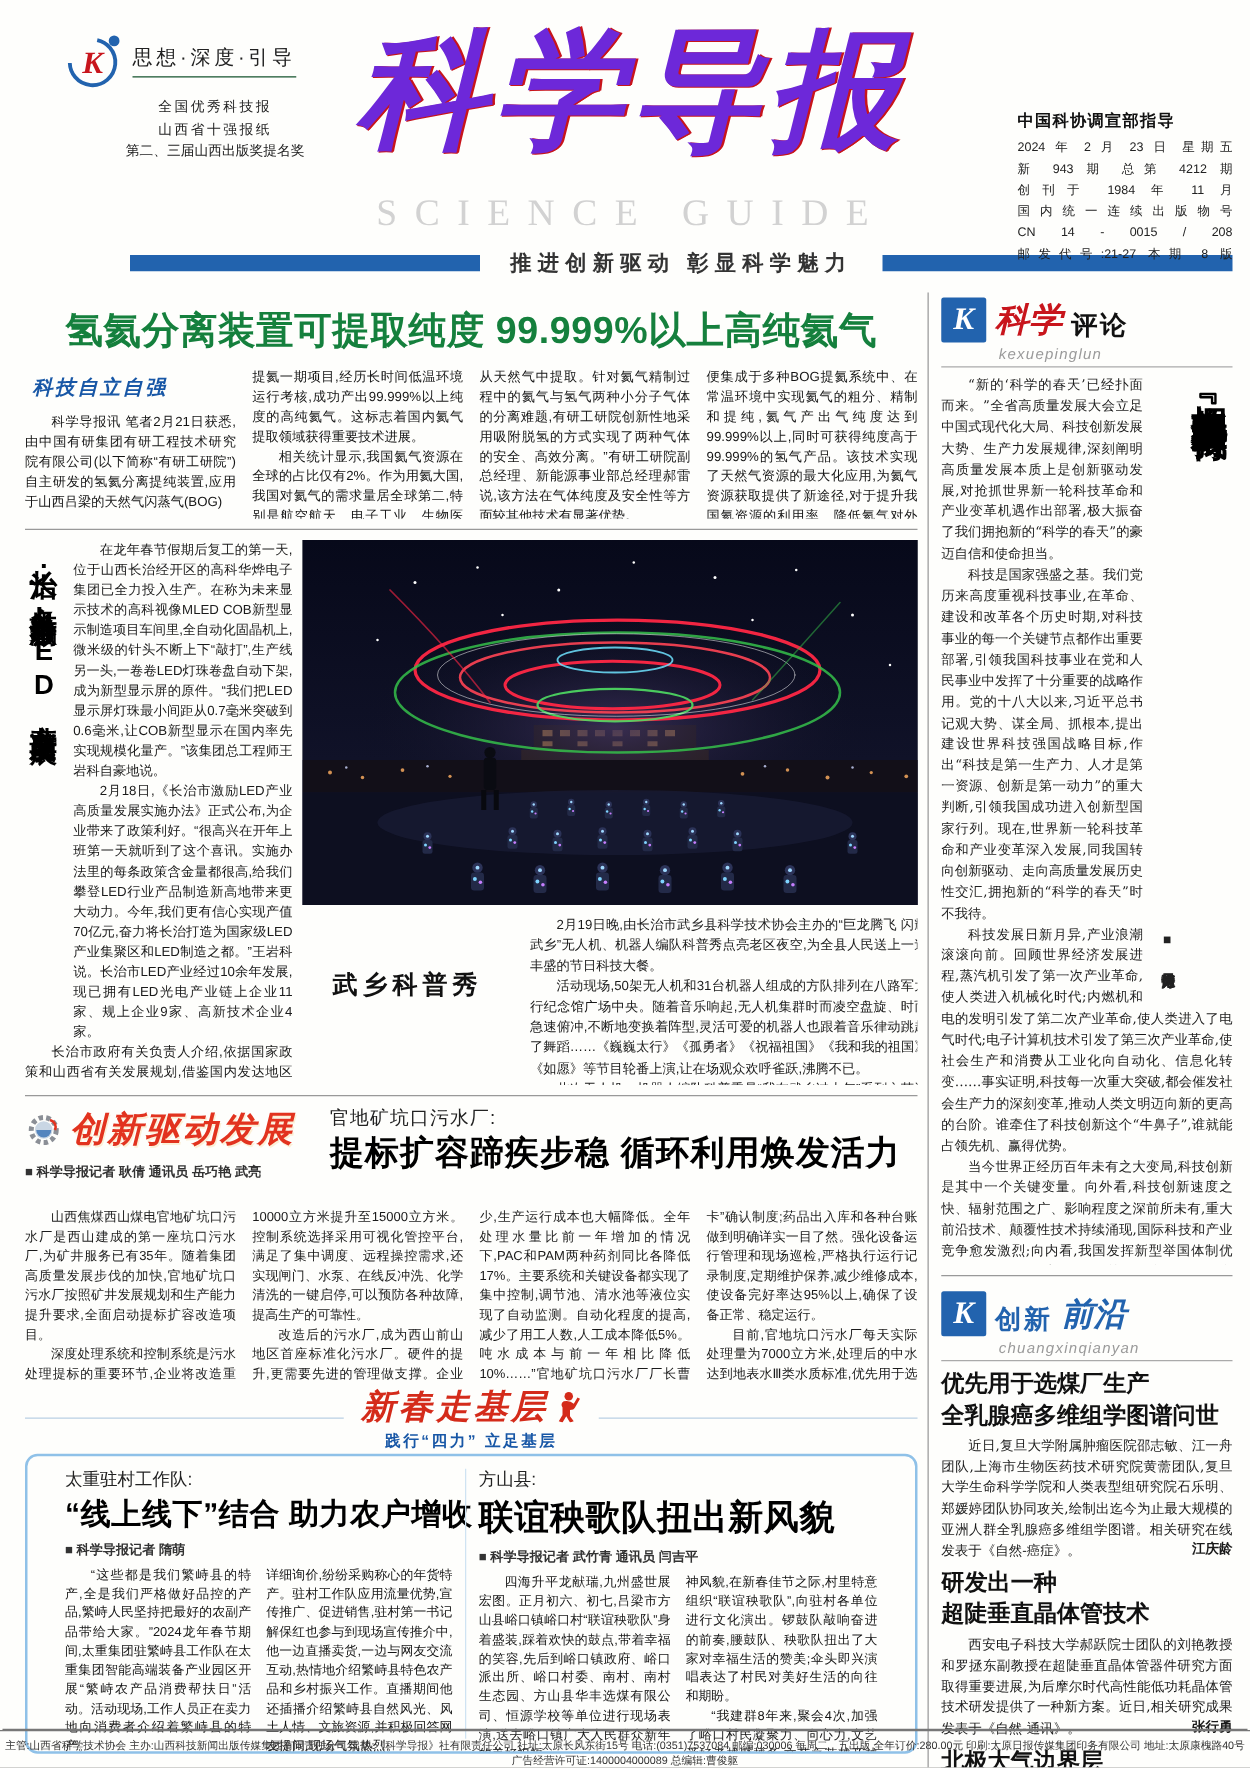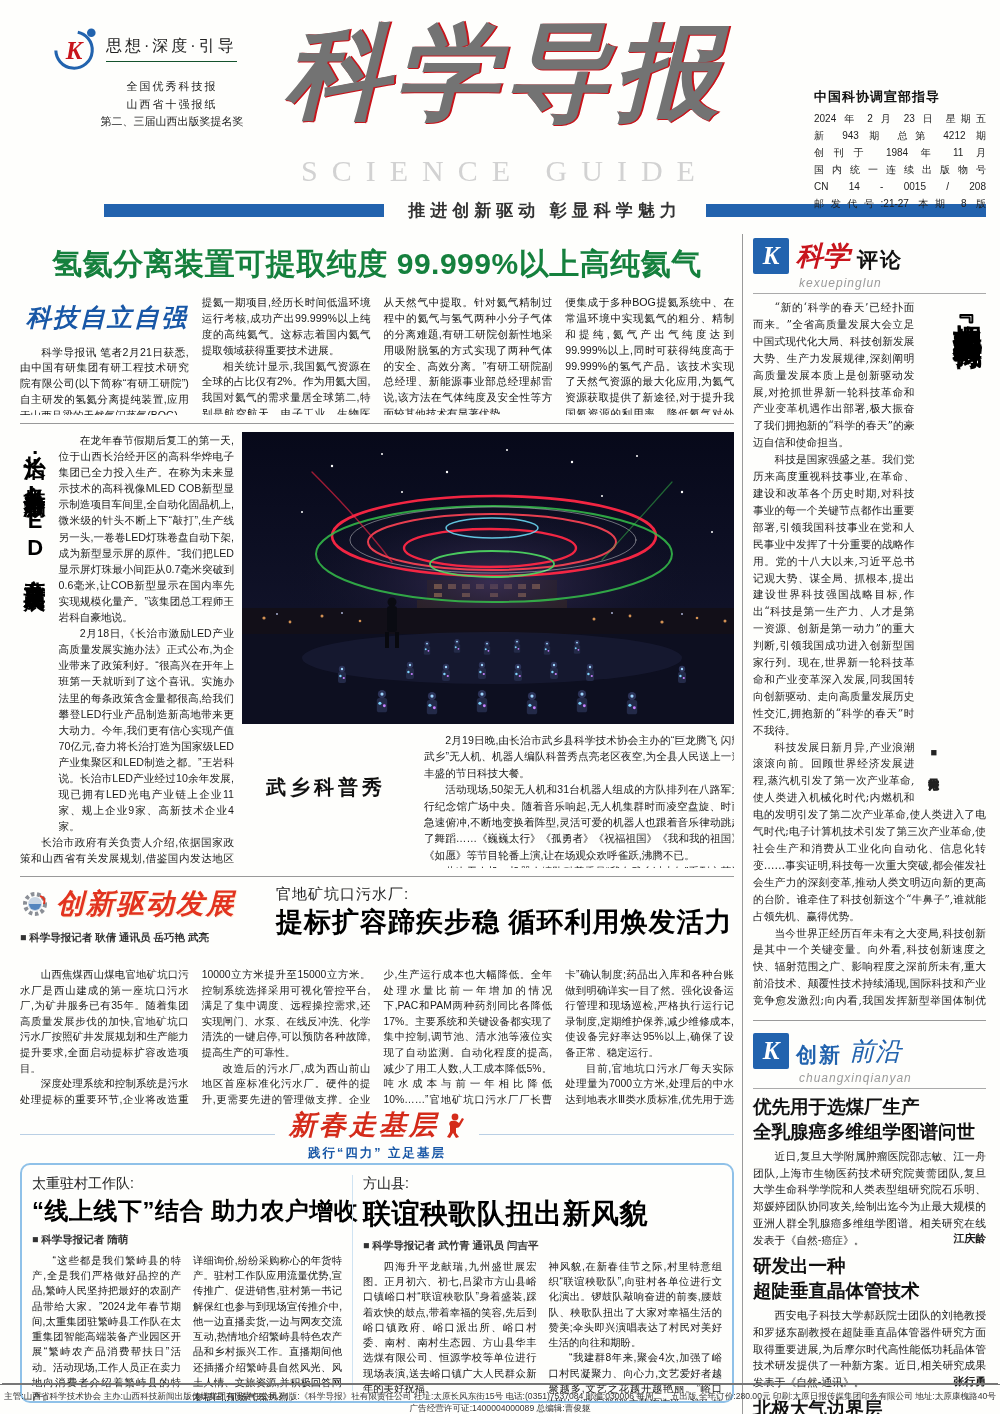--- a/index.html
+++ b/index.html
@@ -12,21 +12,21 @@
   .mh-left { position:absolute; left:52px; top:26px; width:240px; }
   .mh-slogan-row { display:flex; align-items:center; gap:8px; }
   .mh-logo { width:46px; height:46px; flex:0 0 46px; }
   .mh-slogan { font-size:16px; letter-spacing:3px; color:#222; font-weight:400;
                border-bottom:1px solid #14532d; padding-bottom:4px; }
   .mh-honors { margin-top:6px; text-align:center; }
   .mh-honors p { font-size:11px; letter-spacing:2px; color:#222; line-height:1.6; text-indent:0; }
   .mh-honors p:last-child { letter-spacing:0; }
   .mh-title { position:absolute; left:265px; top:2px; width:480px; height:188px; text-align:center; }
   .title-cn { font-family:"DejaVu Serif","Liberation Serif",serif; font-style:italic;
-              font-weight:900; font-size:104px; line-height:1.35; color:#737373;
+              font-weight:900; font-size:104px; line-height:1.35; color:#6d28d9;
               letter-spacing:6px; white-space:nowrap;
               text-shadow:1px 1px 0 #c8151c, 2px 0 0 #c8151c; }
   .title-en { position:absolute; left:0; bottom:2px; width:100%; font-family:"Liberation Serif",serif;
               font-size:30px; letter-spacing:14px; color:#d2d2d2; font-weight:400; }
   .mh-right { position:absolute; right:14px; top:88px; width:172px; }
   .mh-guide { font-size:13px; font-weight:bold; color:#111; margin-bottom:4px; letter-spacing:1px; }
   .mh-right p { font-size:10px; line-height:1.7; color:#222; text-align:justify; text-align-last:justify; }
 
   
   .band { display:flex; align-items:center; height:36px; padding:0 14px 0 104px; gap:24px; }
@@ -38,21 +38,21 @@
   .left-area { width:722px; flex:0 0 722px; padding-right:8px; }
   .right-col { flex:1; border-left:1px solid #999; padding-left:10px; }
 
   
   .lead-h1 { font-size:30px; font-weight:900; text-align:center; letter-spacing:0.5px;
              white-space:nowrap; padding:10px 0 8px; color:#15803d; }
   .cols4 { display:flex; gap:13px; height:122px; overflow:hidden; padding-top:2px; }
   .cols4 .col, .cols2 .col { flex:1; font-size:10.6px; line-height:1.5; text-align:justify; color:#151515; }
   .col p { text-indent:2em; margin:0; }
   .cont p:first-child { text-indent:0; }
-  .badge-zl { font-size:25px; font-weight:900; font-style:italic; color:#1857a6;
+  .badge-zl { font-size:16px; font-weight:900; font-style:italic; color:#1857a6;
               letter-spacing:2px; position:relative; padding:4px 0 8px 6px; white-space:nowrap; }
   .badge-zl::before { content:""; position:absolute; left:-6px; top:-4px; width:44px; height:44px;
               border-radius:50%; background:radial-gradient(circle at 35% 35%, #cfe4f7 0%, #9fc6e8 55%, rgba(255,255,255,0) 72%); z-index:-1; }
   .rule { border:none; border-top:1px solid #999; margin:8px 0; }
 
   
   .mid-row { display:flex; gap:8px; height:436px; overflow:hidden; }
   .changzhi { width:214px; flex:0 0 214px; font-size:10.6px; line-height:1.52; text-align:justify; }
   .cz-head { float:left; writing-mode:vertical-rl; text-orientation:upright; font-weight:900;
              font-size:22px; line-height:1.3; height:392px; margin:6px 10px 4px 0;
@@ -60,21 +60,21 @@
   .changzhi p { text-indent:2em; }
   .photo-wrap { flex:1; }
   .photo { width:500px; height:292px; display:block; background:#0b0e1c; }
   .caption-row { display:flex; gap:14px; padding:8px 0 0; }
   .caption-title { width:168px; flex:0 0 168px; text-align:center; font-size:20px; font-weight:bold;
                    letter-spacing:4px; padding-top:42px; color:#111; }
   .caption-text { flex:1; font-size:10.6px; line-height:1.55; text-align:justify; }
   .caption-text p { text-indent:2em; }
 
   
-  .innov-head-row { display:flex; gap:28px; height:76px; margin-top:4px; }
+  .innov-head-row { display:flex; gap:16px; height:76px; margin-top:4px; }
   .innov-left { width:228px; flex:0 0 228px; }
   .badge-innov { display:flex; align-items:center; gap:6px; }
   .badge-innov-text { font-size:28px; font-weight:900; font-style:italic; letter-spacing:2px;
                       color:#e2331f; text-shadow:1px 1px 0 #f7b84a33; white-space:nowrap; }
   .innov-byline { font-size:10.5px; font-weight:bold; color:#333; margin-top:8px; }
   .innov-right { flex:1; }
   .kicker { font-size:15px; color:#222; letter-spacing:1px; margin-bottom:0; }
   .innov-h2 { font-size:27px; font-weight:900; letter-spacing:1px; white-space:nowrap; color:#000; }
   .innov-cols { display:flex; gap:13px; height:138px; overflow:hidden; margin-top:6px; }
   .innov-cols .col { flex:1; font-size:10.4px; line-height:1.5; text-align:justify; }
@@ -82,40 +82,40 @@
   
   .spring-row { display:flex; align-items:center; gap:14px; height:58px; }
   .spring-line { flex:1; height:1px; background:#b9cfe4; }
   .spring-badge { text-align:center; }
   .spring-title { font-family:"DejaVu Serif",serif; font-style:italic; font-size:27px; font-weight:900;
                   color:#d42b1a; letter-spacing:3px; display:flex; align-items:center; gap:4px; }
   .spring-sub { font-size:12.5px; font-weight:bold; color:#1857a6; letter-spacing:2px; margin-top:2px; }
 
   
   .bottom-box { border:2px solid #8fc1e8; border-radius:10px; display:flex; height:240px;
-                overflow:hidden; padding:10px 0; gap:0; }
+                overflow:hidden; padding:10px 20px; gap:0; }
   .b-article { padding:0 10px; }
   .b-article + .b-article { border-left:1px solid #cfe3f2; }
   .bA { width:330px; flex:0 0 330px; }
   .bB { flex:1; }
   .b-kicker { font-size:14px; color:#222; margin-bottom:2px; }
   .bA .b-h { font-size:24px; } .bB .b-h { font-size:28px; }
   .b-h { font-weight:700; letter-spacing:0.5px; white-space:nowrap; color:#000; }
   .b-byline { font-size:10.5px; font-weight:bold; color:#333; margin:6px 0 6px; }
   .cols2 { display:flex; gap:12px; overflow:hidden; }
   .cols2 .col { font-size:10.3px; line-height:1.48; }
 
   
   .sec-head { display:flex; align-items:flex-end; gap:7px; padding:4px 0 2px; }
   .klogo { width:36px; height:36px; background:#2263ae; color:#fff; display:flex; align-items:center;
            justify-content:center; font-weight:900; font-style:italic; font-size:25px;
            font-family:"Liberation Serif",serif; border-radius:2px; }
   .sec-t-red { font-family:"DejaVu Serif",serif; font-style:italic; font-weight:900; font-size:27px; color:#c8151c; }
   .sec-t-blue { font-size:21px; font-weight:900; color:#2263ae; letter-spacing:2px; }
-  .sec-t-blue-cal { font-family:"DejaVu Serif",serif; font-style:italic; font-weight:400; font-size:26px; color:#2263ae; }
+  .sec-t-blue-cal { font-family:"DejaVu Serif",serif; font-style:italic; font-weight:700; font-size:26px; color:#2263ae; }
   .sec-t-black { font-size:21px; font-weight:900; color:#111; letter-spacing:2px; }
   .sec-pinyin { font-size:12px; font-style:italic; color:#9a9a9a; letter-spacing:1px;
                 border-bottom:1px solid #aaa; padding:0 0 3px 46px; margin-bottom:6px; }
   .essay { font-family:"DejaVu Serif","Liberation Serif",serif; font-size:10.7px; line-height:1.58;
            text-align:justify; height:712px; overflow:hidden; color:#1c1c1c; }
   .essay p { text-indent:2em; }
   .essay-head { float:right; height:498px; display:flex; gap:8px; margin:2px 0 6px 10px; }
   .essay-byline { writing-mode:vertical-rl; text-orientation:upright; font-size:11px; font-weight:bold;
                   align-self:flex-end; padding-bottom:30px; color:#222;
                   font-family:"Liberation Sans",sans-serif; }

